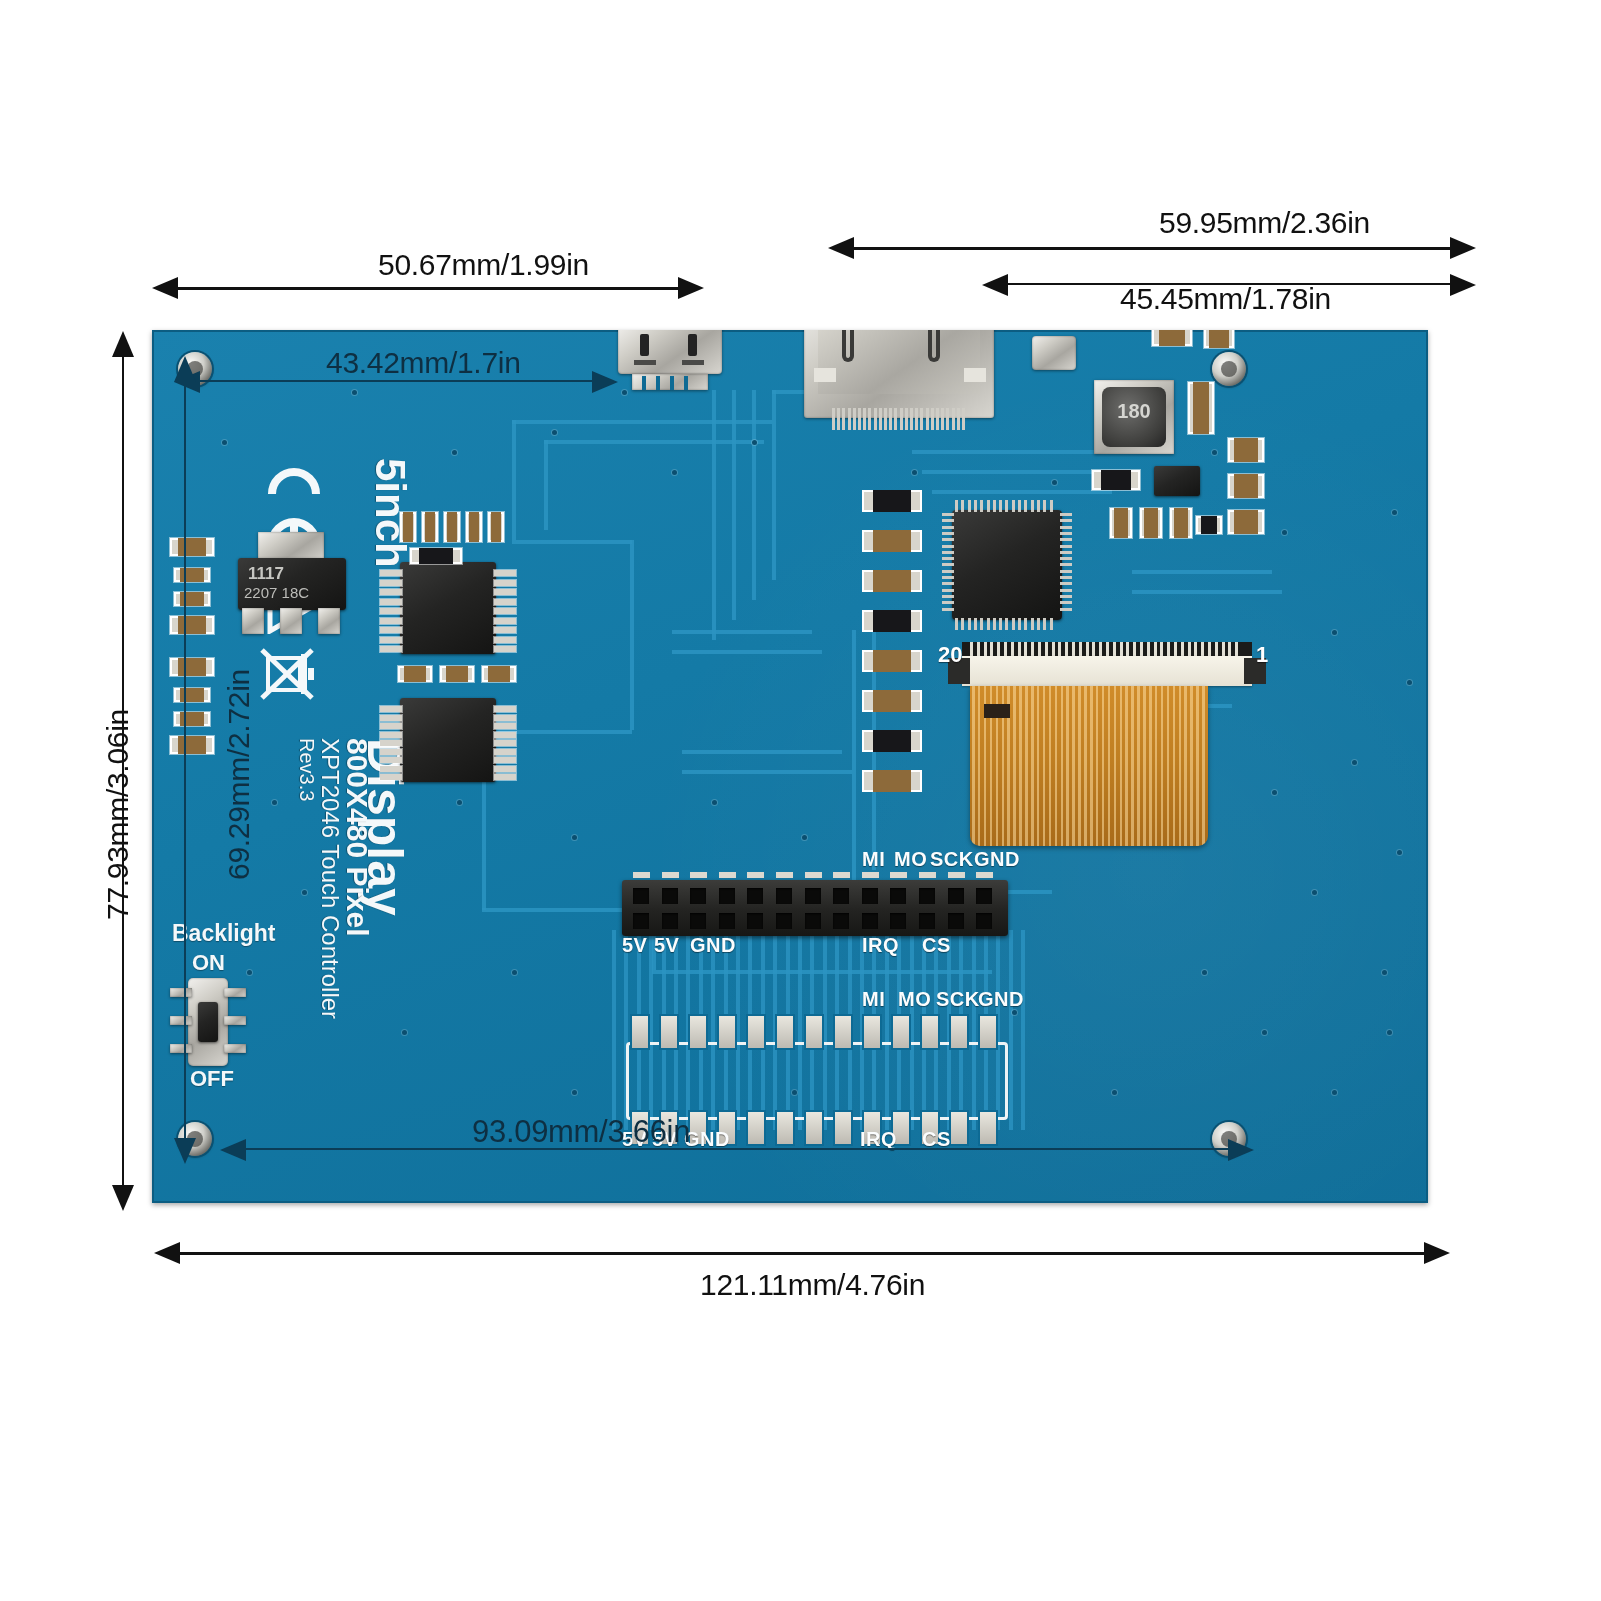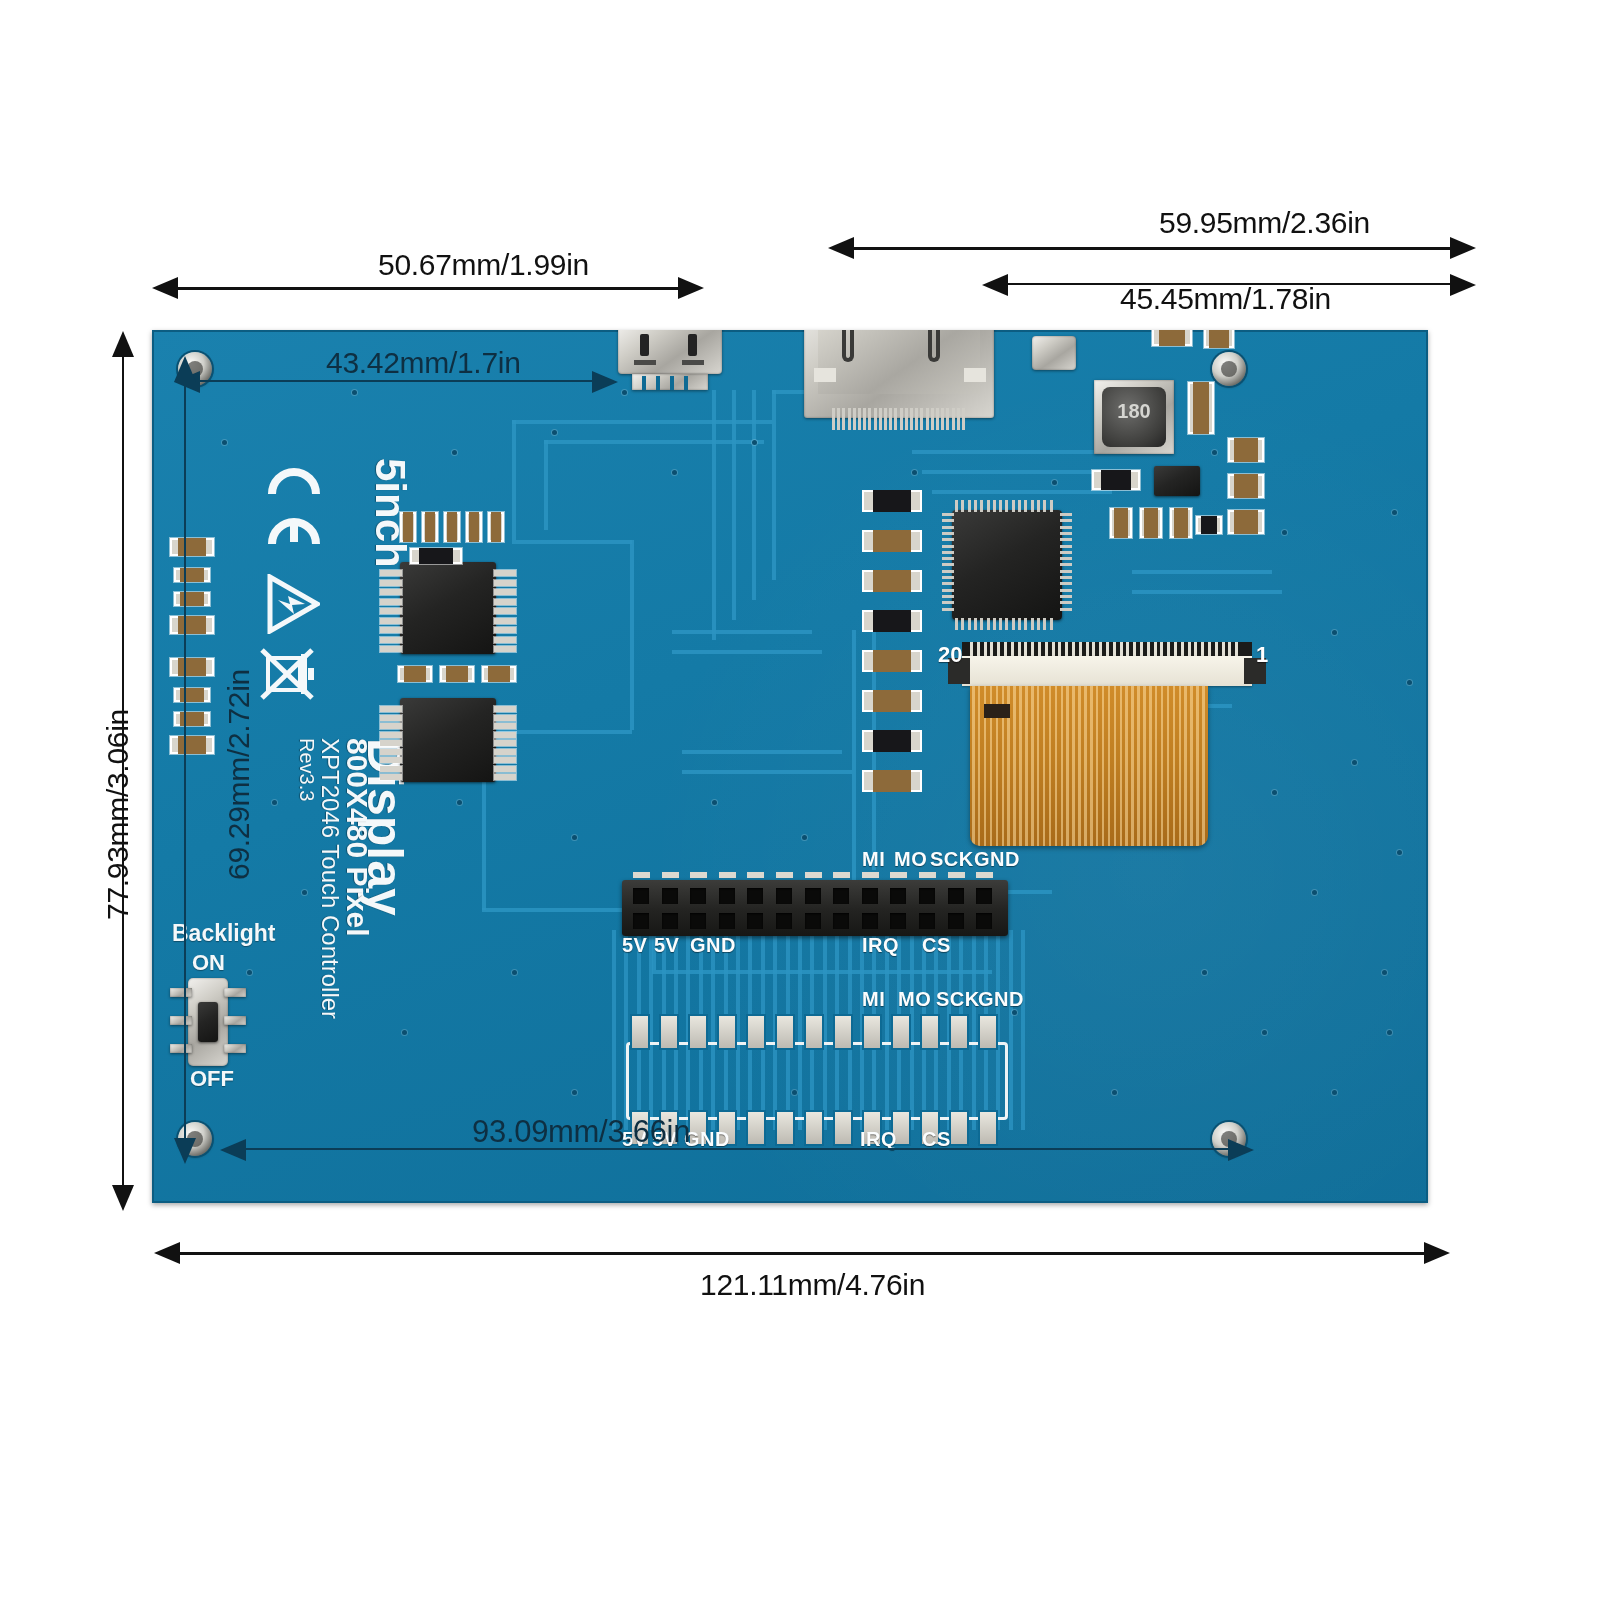--- a/index.html
+++ b/index.html
@@ -299,20 +299,29 @@
           <div style="position: absolute; left: 98.8px; top: 0px; width: 3px; height: 22px; background: rgb(207, 205, 198);"></div>
           <div style="position: absolute; left: 104px; top: 0px; width: 3px; height: 22px; background: rgb(207, 205, 198);"></div>
           <div style="position: absolute; left: 109.2px; top: 0px; width: 3px; height: 22px; background: rgb(207, 205, 198);"></div>
           <div style="position: absolute; left: 114.4px; top: 0px; width: 3px; height: 22px; background: rgb(207, 205, 198);"></div>
           <div style="position: absolute; left: 119.6px; top: 0px; width: 3px; height: 22px; background: rgb(207, 205, 198);"></div>
           <div style="position: absolute; left: 124.8px; top: 0px; width: 3px; height: 22px; background: rgb(207, 205, 198);"></div>
           <div style="position: absolute; left: 130px; top: 0px; width: 3px; height: 22px; background: rgb(207, 205, 198);"></div>
         </div>
     </div>
 
+    <div style="position:absolute;left:82px;top:202px;width:118px;height:108px;">
+      <div class="metal" style="position:absolute;left:24px;top:0;width:66px;height:30px;"></div>
+      <div class="blackic" style="position:absolute;left:4px;top:26px;width:108px;height:52px;border-radius:3px;"></div>
+      <div style="position:absolute;left:14px;top:32px;color:#c6c6c2;font-size:17px;font-weight:bold;">1117</div>
+      <div style="position:absolute;left:10px;top:52px;color:#bdbdb9;font-size:15px;">2207 18C</div>
+      <div class="metal" style="position:absolute;left:8px;top:76px;width:22px;height:26px;"></div>
+      <div class="metal" style="position:absolute;left:46px;top:76px;width:22px;height:26px;"></div>
+      <div class="metal" style="position:absolute;left:84px;top:76px;width:22px;height:26px;"></div>
+    </div>
 
 
     <div class="smd" style="left:18px;top:208px;width:44px;height:18px;">
         <div class="body"></div>
       </div>
     <div class="smd" style="left:22px;top:238px;width:36px;height:14px;">
         <div class="body"></div>
       </div>
     <div class="smd" style="left:22px;top:262px;width:36px;height:14px;">
         <div class="body"></div>

